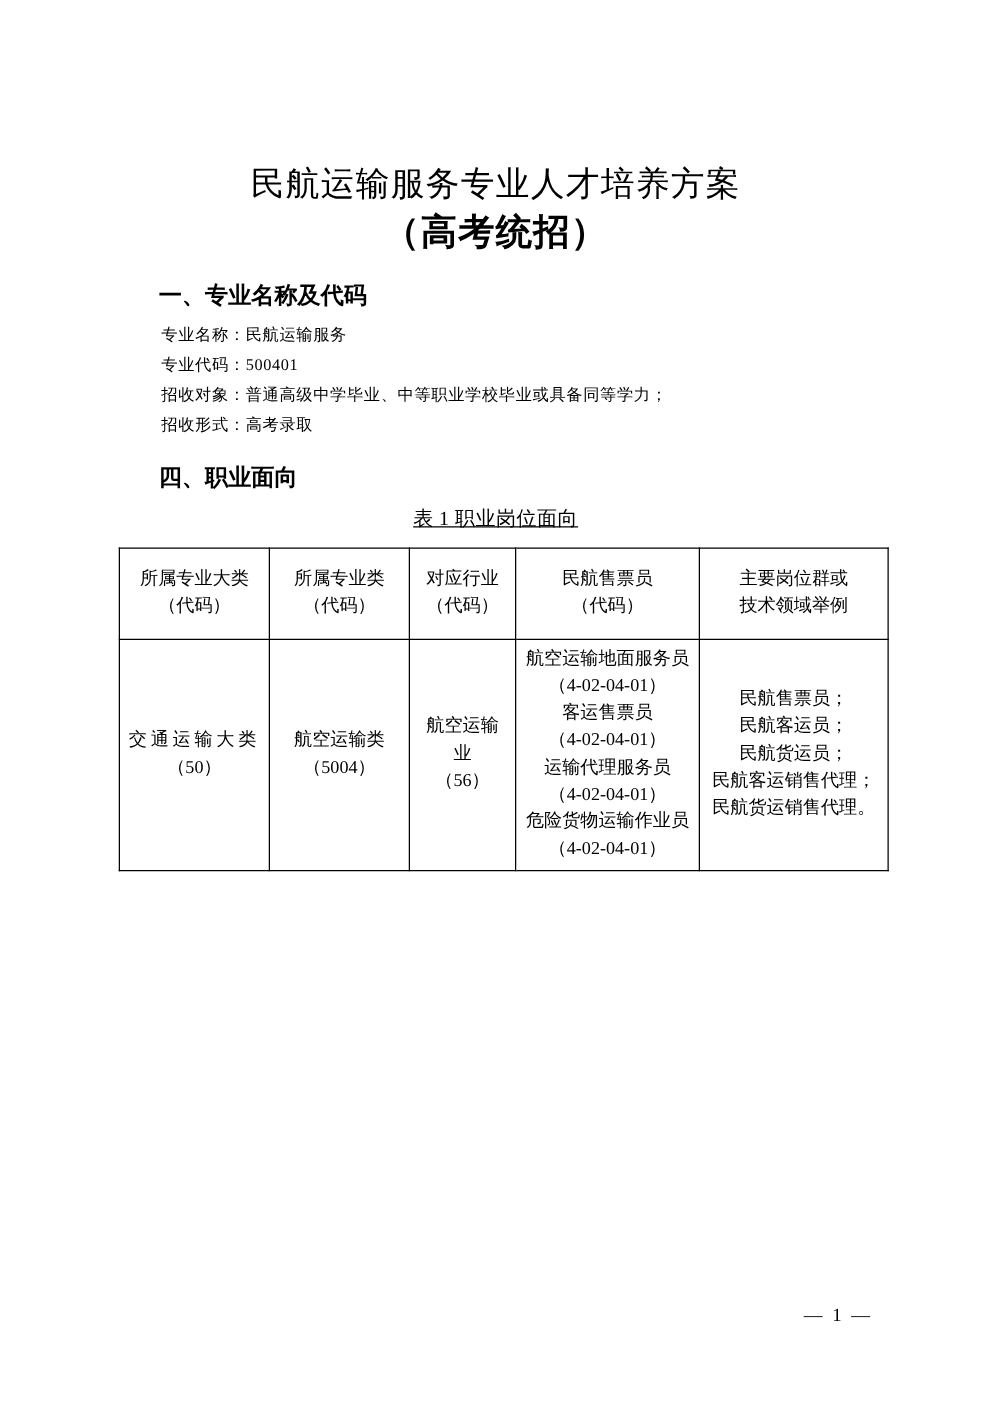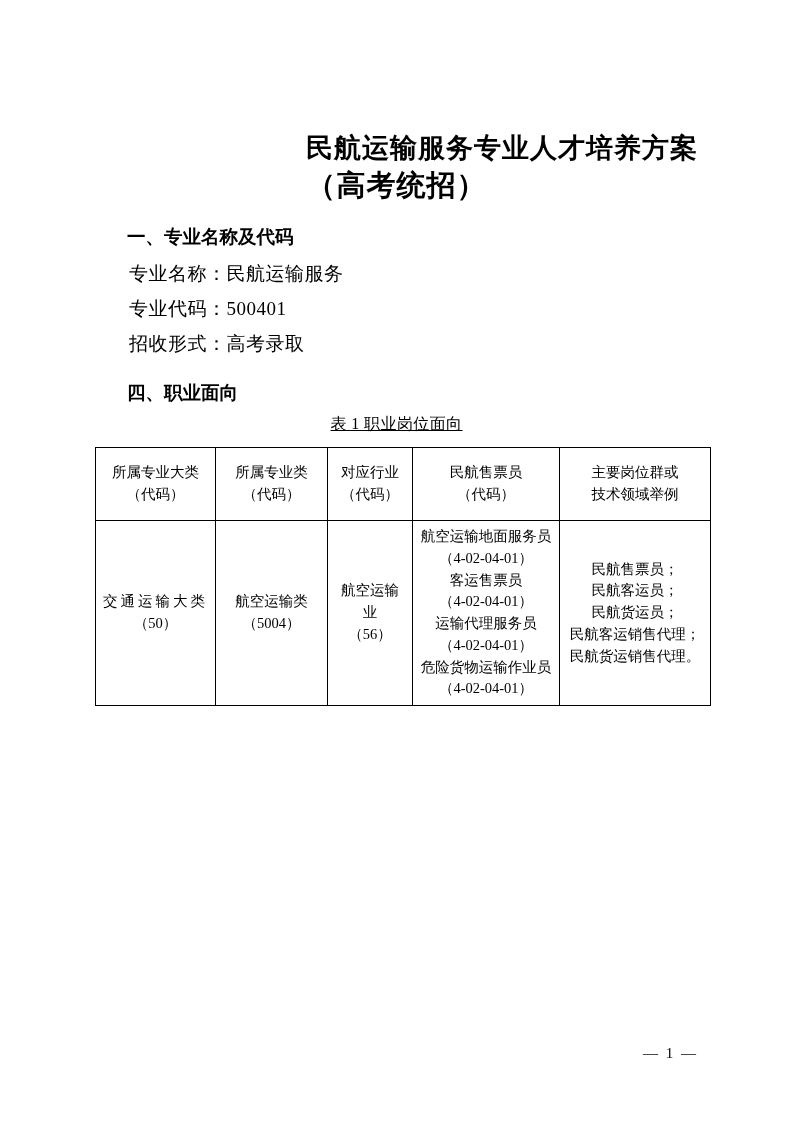--- a/index.html
+++ b/index.html
@@ -16,24 +16,24 @@
     overflow: hidden;
   }
   .page {
     position: relative;
     width: 793px;
     height: 1122px;
     box-sizing: border-box;
     padding: 0 95px;
   }
   .doc-title {
-    text-align: right;
+    text-align: center;
     font-family: "DejaVu Serif", "Liberation Serif", serif;
     font-size: 27px;
-    font-weight: bold;
+    font-weight: normal;
     letter-spacing: 1px;
     margin: 0;
     padding-top: 130px;
     line-height: 1.35;
   }
   .doc-subtitle {
     text-align: center;
     font-family: "DejaVu Serif", "Liberation Serif", serif;
     font-size: 29px;
     font-weight: bold;
@@ -43,21 +43,21 @@
   }
   .section-heading {
     font-family: "DejaVu Sans", "Liberation Sans", sans-serif;
     font-size: 18.5px;
     font-weight: bold;
     margin: 16px 0 4px 0;
     text-indent: 32px;
     line-height: 1.65;
   }
   .para {
-    font-size: 19px;
+    font-size: 13px;
     line-height: 1.85;
     margin: 0;
     text-indent: 34px;
     letter-spacing: 0.5px;
   }
   .table-caption {
     text-align: center;
     font-size: 16px;
     margin: 6px 0 4px 0;
     letter-spacing: 0.4px;
@@ -106,20 +106,21 @@
 
 <div class="page">
 
   <h1 class="doc-title">民航运输服务专业人才培养方案</h1>
   <h2 class="doc-subtitle">（高考统招）</h2>
 
   <div class="section-heading">一、专业名称及代码</div>
   <p class="para">专业名称：民航运输服务</p>
   <p class="para">专业代码：500401</p>
 
+  <p class="para">招收对象：普通高级中学毕业、中等职业学校毕业或具备同等学力；</p>
   <p class="para">招收形式：高考录取</p>
 
 
   <div class="section-heading">四、职业面向</div>
 
   <div class="table-caption">表 1 职业岗位面向</div>
 
   <table class="job-table">
     <thead>
       <tr>

